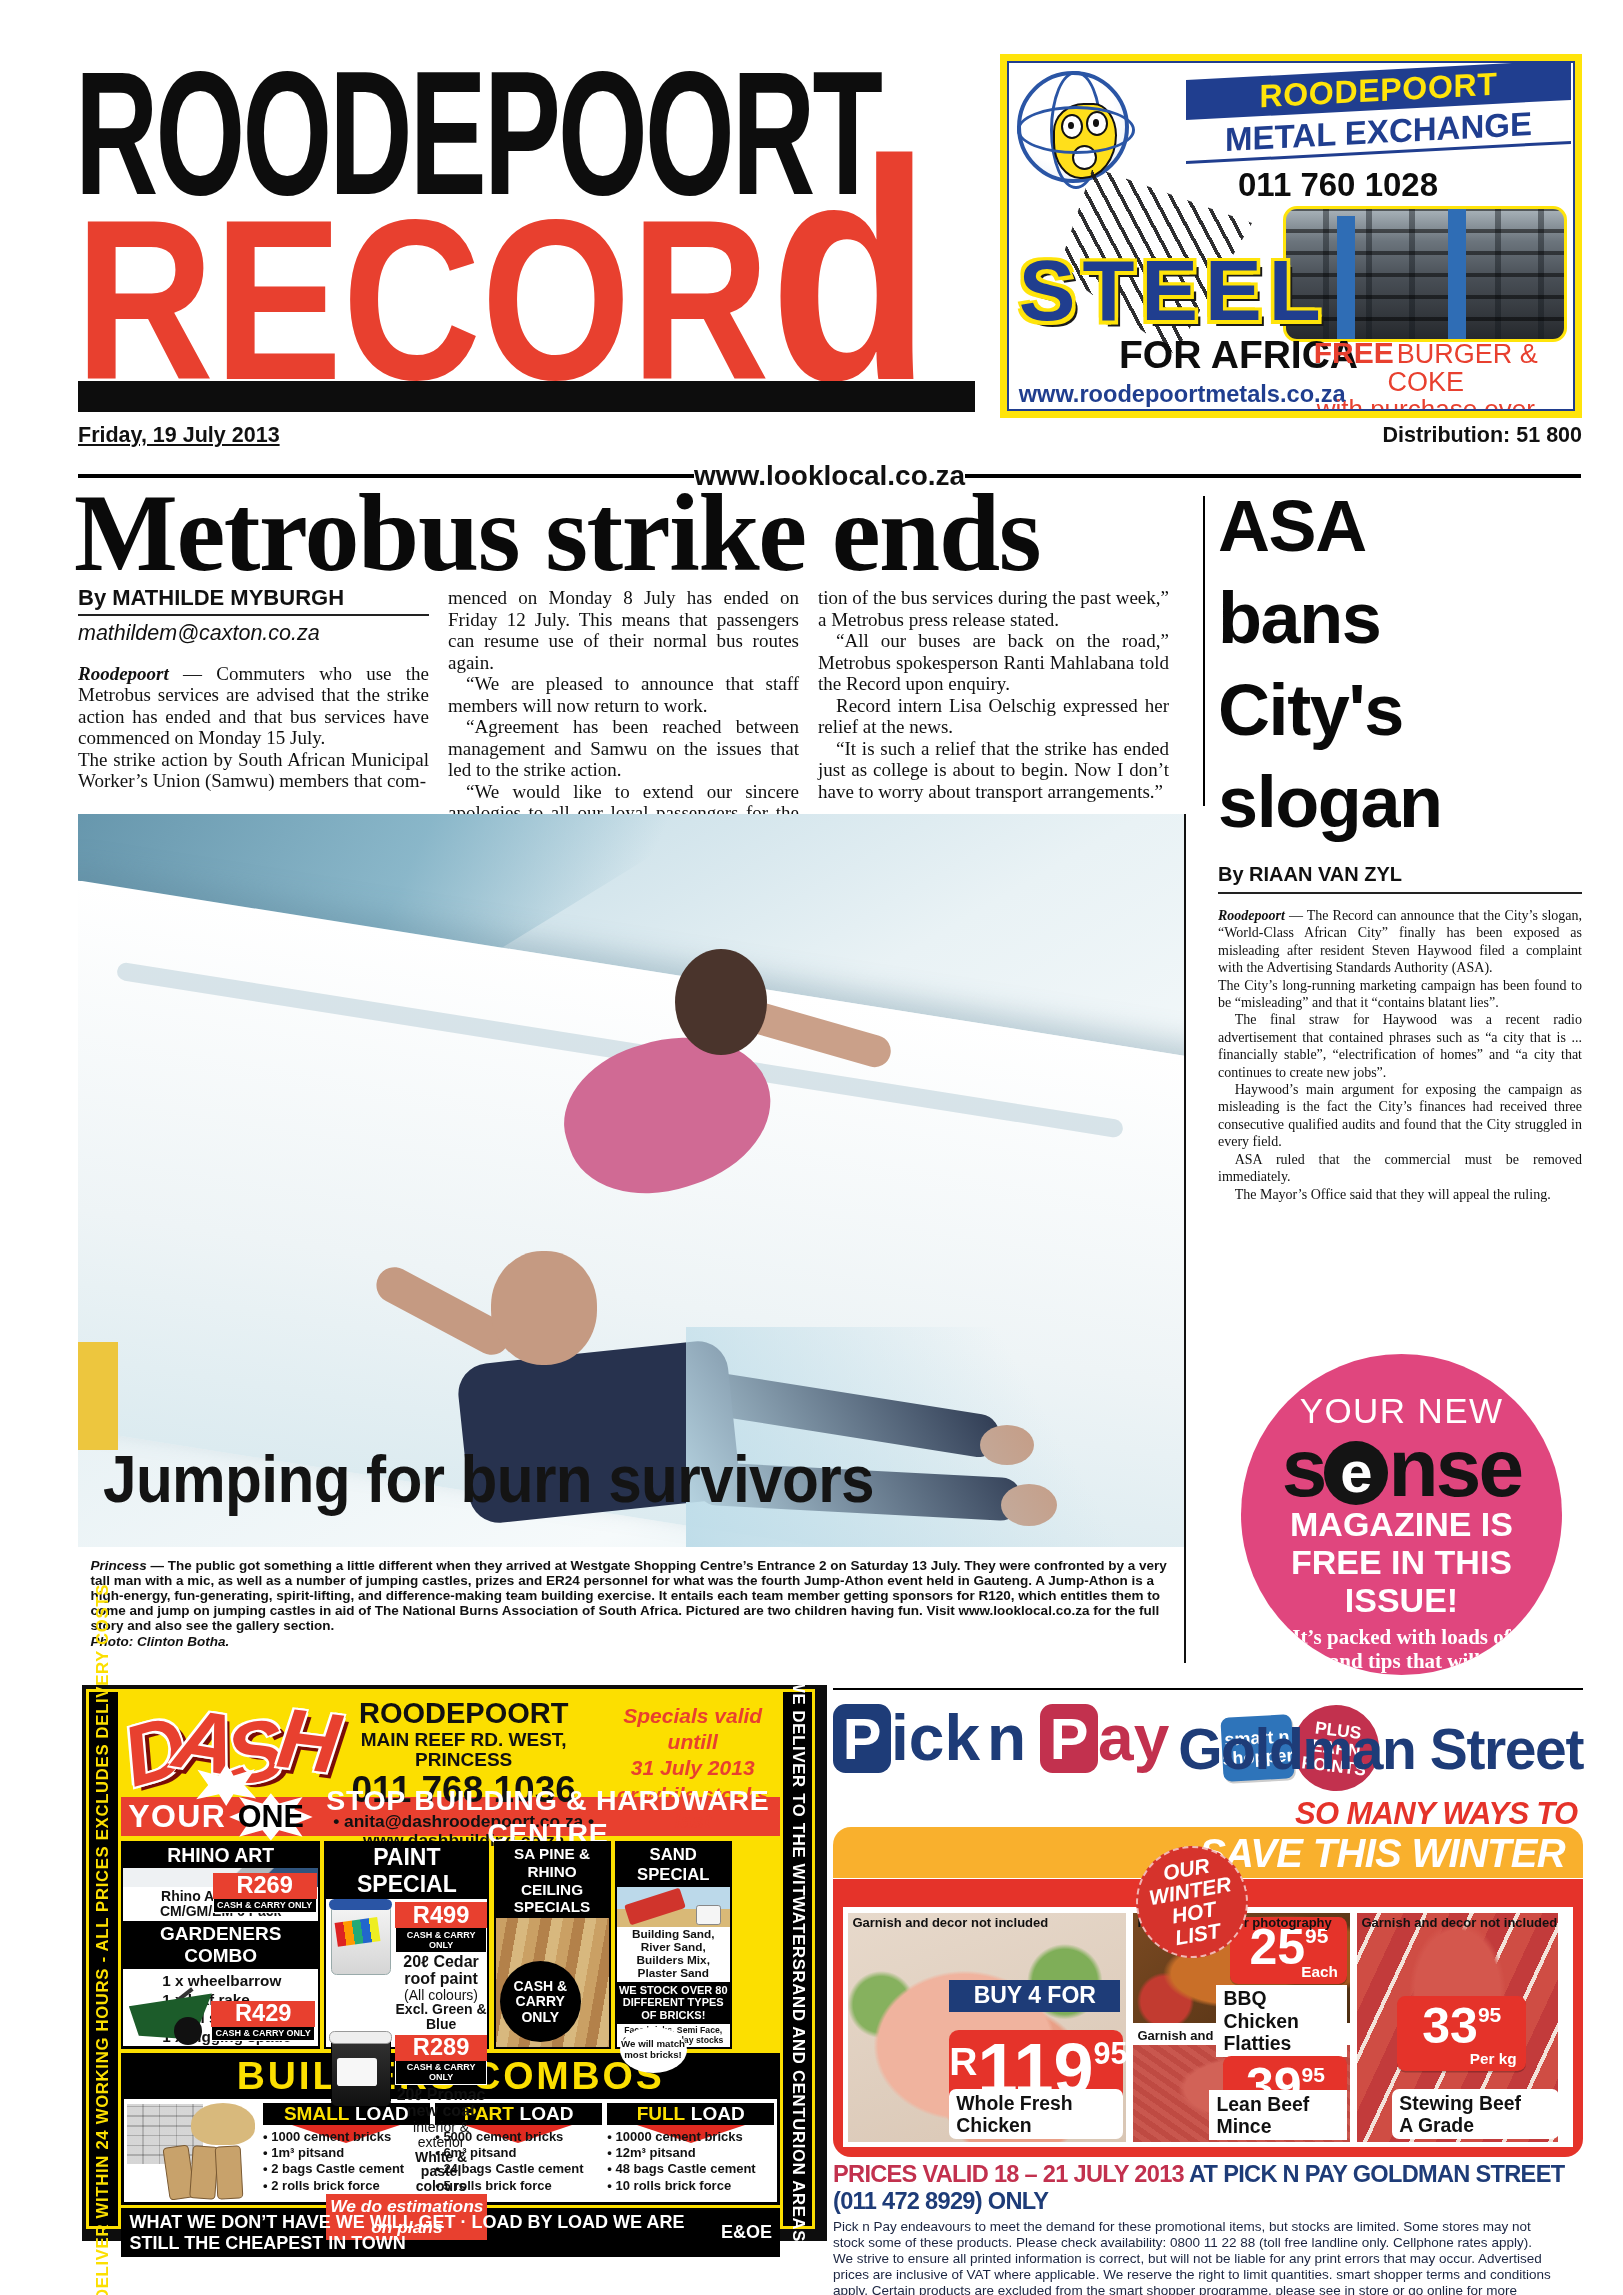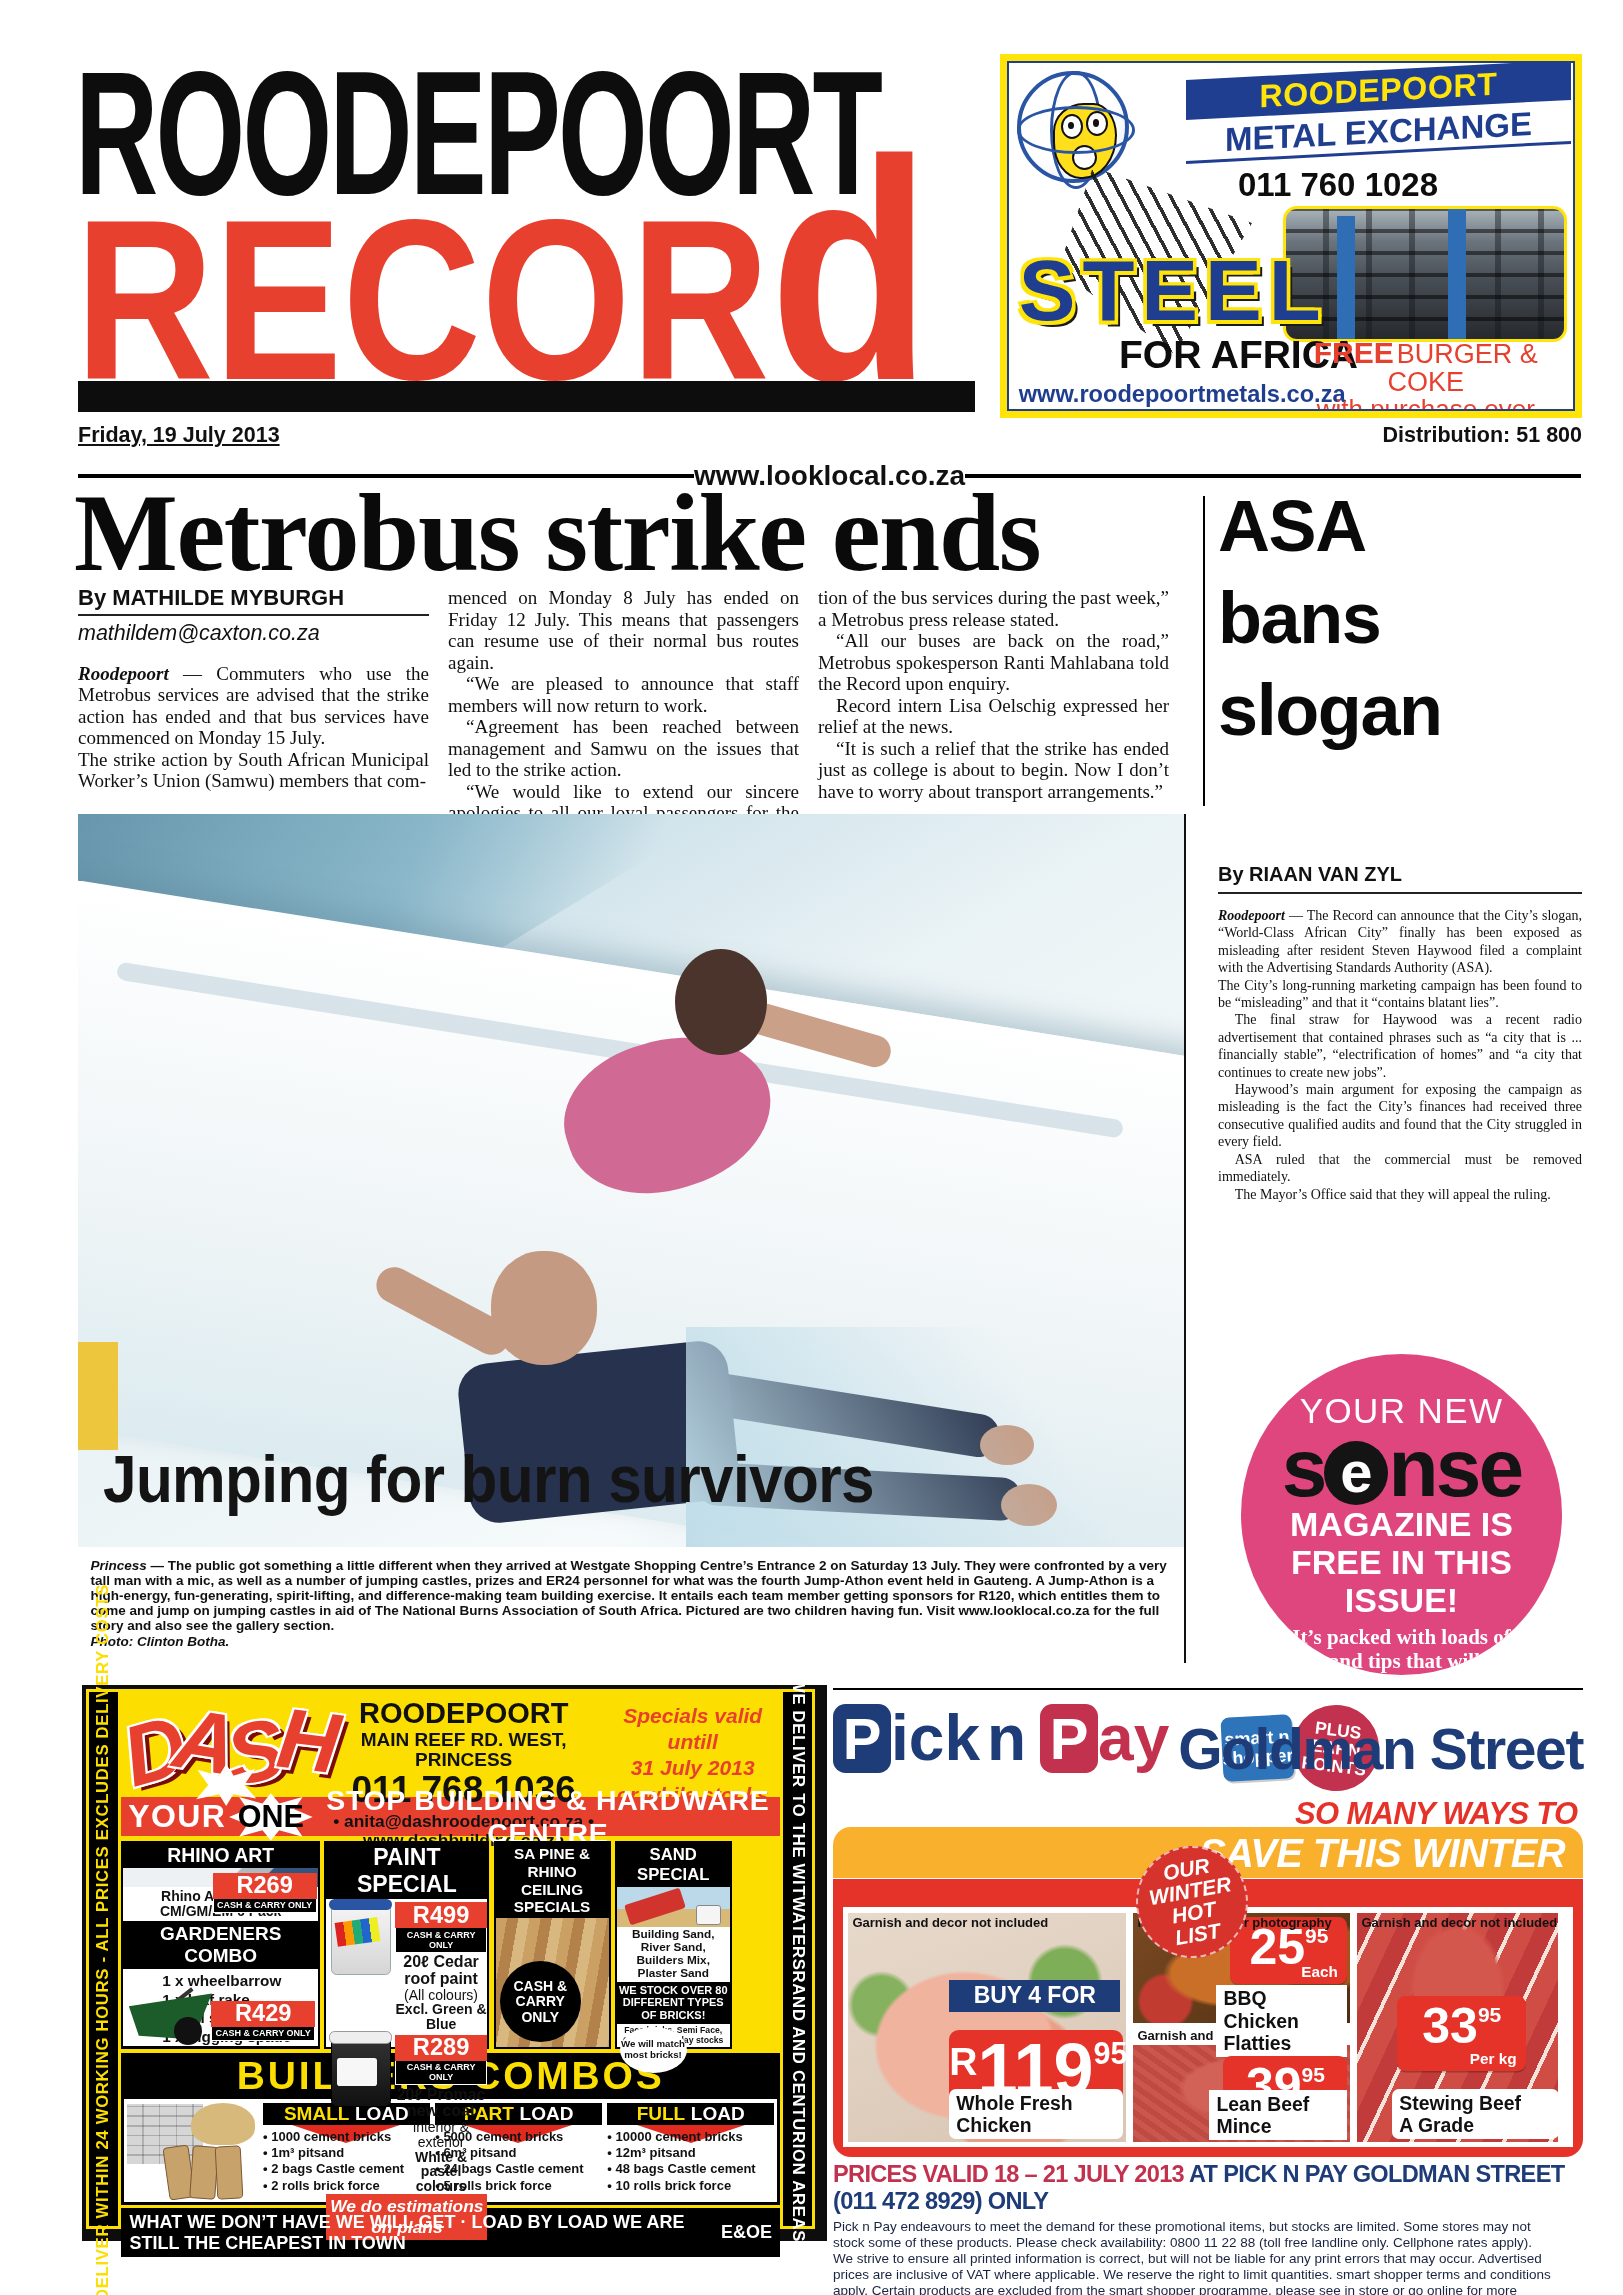--- a/index.html
+++ b/index.html
@@ -287,20 +287,21 @@
   <div class="abs col c3">
       <p>tion of the bus services during the past week,” a Metrobus press release stated.</p>
       <p>“All our buses are back on the road,” Metrobus spokesperson Ranti Mahlabana told the Record upon enquiry.</p>
       <p>Record intern Lisa Oelschig expressed her relief at the news.</p>
       <p>“It is such a relief that the strike has ended just as college is about to begin. Now I don’t have to worry about transport arrangements.”</p>
     </div>
 
   <div class="abs asa-h">
     <div>ASA</div>
     <div>bans</div>
+    <div>City's</div>
     <div>slogan</div>
   </div>
   <div class="abs asa-by">By RIAAN VAN ZYL</div>
   <div class="abs asa-body">
     <p><span class="lede">Roodepoort</span><span> — The Record can announce that the City’s slogan, “World-Class African City” finally has been exposed as misleading after resident Steven Haywood filed a complaint with the Advertising Standards Authority (ASA).</span></p>
     <div>
         <p>The City’s long-running marketing campaign has been found to be “misleading” and that it “contains blatant lies”.</p>
         <p>The final straw for Haywood was a recent radio advertisement that contained phrases such as “a city that is ... financially stable”, “electrification of homes” and “a city that continues to create new jobs”.</p>
         <p>Haywood’s main argument for exposing the campaign as misleading is the fact the City’s finances had received three consecutive qualified audits and found that the City struggled in every field.</p>
         <p>ASA ruled that the commercial must be removed immediately.</p>

